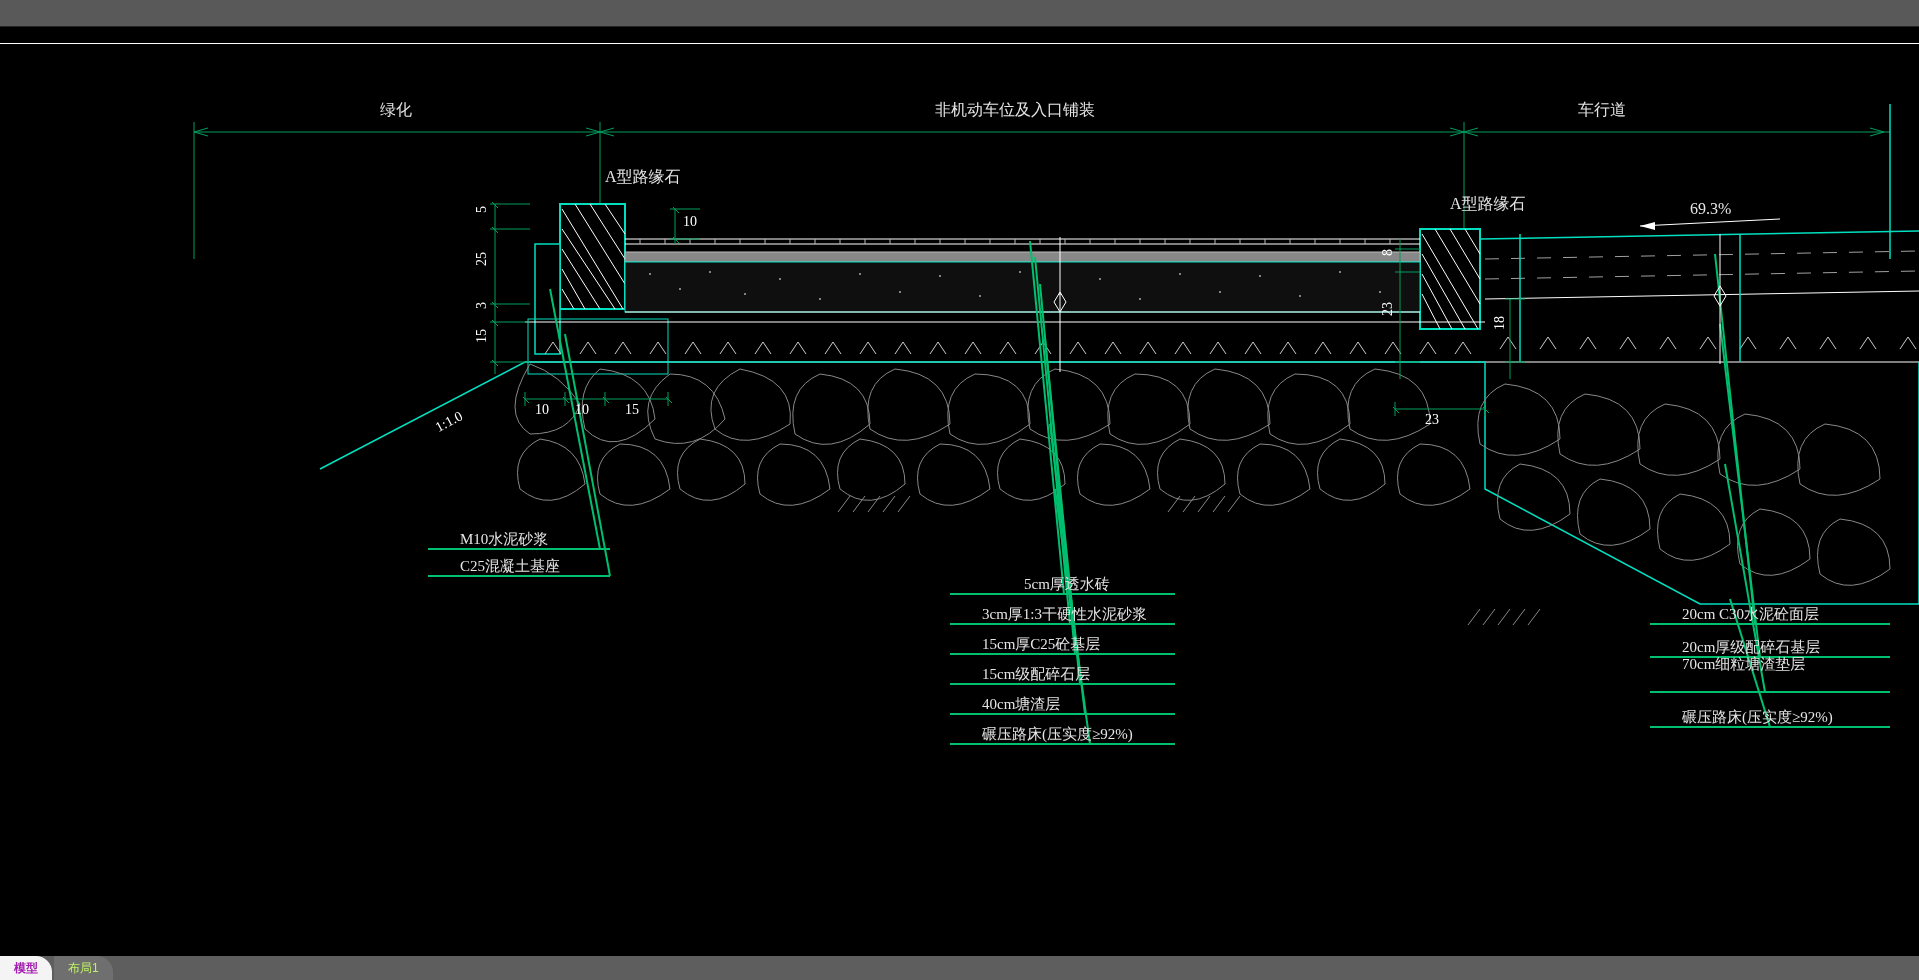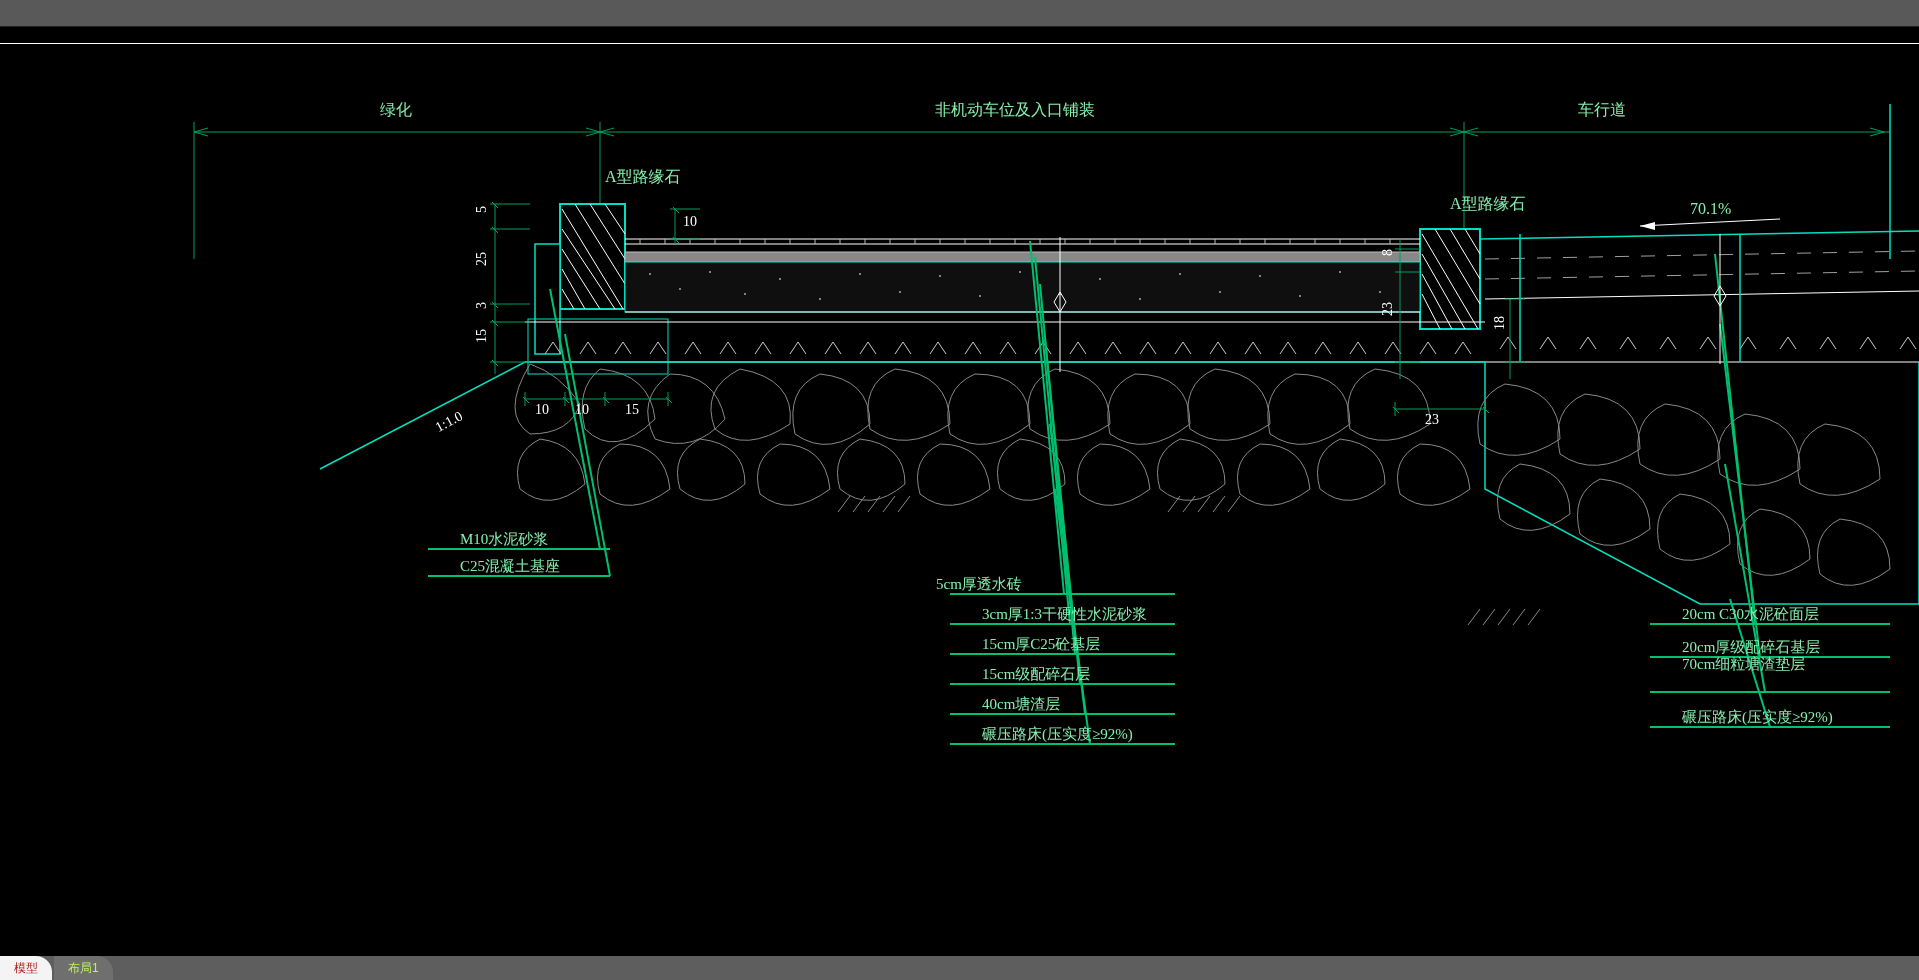--- a/index.html
+++ b/index.html
@@ -26,21 +26,21 @@
     width: 1919px;
     height: 900px;
     background: #000;
   }
   .gw { stroke: #fff; fill: none; stroke-width: 1; }
   .gt { stroke: #00e0c0; fill: none; stroke-width: 1.5; }
   .ggreen { stroke: #00a060; fill: none; stroke-width: 1; }
   .ggreenthick { stroke: #00c070; fill: none; stroke-width: 2; }
   .lbl {
     position: absolute;
-    color: #86efac;
+    color: #e5e5e5;
     font-size: 16px;
     white-space: nowrap;
   }
   .lbl-sm {
     font-size: 15px;
     margin-left: 28px;
   }
   .dim {
     position: absolute;
     color: #fff;
@@ -63,22 +63,22 @@
   }
   .tab {
     font-size: 12px;
     padding: 4px 14px 3px;
     margin-right: 2px;
     border-radius: 0 16px 0 0;
     cursor: pointer;
   }
   .tab.active {
     background: #f4f4f4;
-    color: #b91c1c;
-    font-weight: normal;
+    color: #a21caf;
+    font-weight: bold;
   }
   .tab.inactive {
     background: #6f6f6f;
     color: #bef264;
   }
 </style>
 </head>
 <body>
 
 <div class="topbar"></div>
@@ -342,41 +342,41 @@
     </g>
 
   </svg>
 
   <span class="lbl" style="left:380px;top:56px">绿化</span>
   <span class="lbl" style="left:935px;top:56px">非机动车位及入口铺装</span>
   <span class="lbl" style="left:1578px;top:56px">车行道</span>
 
   <span class="lbl" style="left:605px;top:123px">A型路缘石</span>
   <span class="lbl" style="left:1450px;top:150px">A型路缘石</span>
-  <span class="lbl" style="left:1690px;top:156px">70.1%</span>
+  <span class="lbl" style="left:1690px;top:156px">69.3%</span>
 
   <span class="dim dim-v" style="left:474px;top:162px">5</span>
   <span class="dim dim-v" style="left:474px;top:208px">25</span>
   <span class="dim dim-v" style="left:474px;top:258px">3</span>
   <span class="dim dim-v" style="left:474px;top:285px">15</span>
   <span class="dim" style="left:535px;top:358px">10</span>
   <span class="dim" style="left:575px;top:358px">10</span>
   <span class="dim" style="left:625px;top:358px">15</span>
   <span class="dim" style="left:683px;top:170px">10</span>
   <span class="dim" style="left:435px;top:370px;transform:rotate(-28deg)">1:1.0</span>
 
   <span class="dim dim-v" style="left:1380px;top:205px">8</span>
   <span class="dim dim-v" style="left:1380px;top:258px">23</span>
   <span class="dim dim-v" style="left:1492px;top:272px">18</span>
   <span class="dim" style="left:1425px;top:368px">23</span>
 
   <span class="lbl lbl-sm" style="left:432px;top:486px">M10水泥砂浆</span>
   <span class="lbl lbl-sm" style="left:432px;top:513px">C25混凝土基座</span>
 
-  <span class="lbl lbl-sm" style="left:908px;top:531px">5cm厚透水砖</span>
+  <span class="lbl lbl-sm" style="left:996px;top:531px">5cm厚透水砖</span>
   <span class="lbl lbl-sm" style="left:954px;top:561px">3cm厚1:3干硬性水泥砂浆</span>
   <span class="lbl lbl-sm" style="left:954px;top:591px">15cm厚C25砼基层</span>
   <span class="lbl lbl-sm" style="left:954px;top:621px">15cm级配碎石层</span>
   <span class="lbl lbl-sm" style="left:954px;top:651px">40cm塘渣层</span>
   <span class="lbl lbl-sm" style="left:954px;top:681px">碾压路床(压实度≥92%)</span>
 
   <span class="lbl lbl-sm" style="left:1654px;top:561px">20cm C30水泥砼面层</span>
   <span class="lbl lbl-sm" style="left:1654px;top:594px">20cm厚级配碎石基层</span>
   <span class="lbl lbl-sm" style="left:1654px;top:611px">70cm细粒塘渣垫层</span>
   <span class="lbl lbl-sm" style="left:1654px;top:664px">碾压路床(压实度≥92%)</span>

